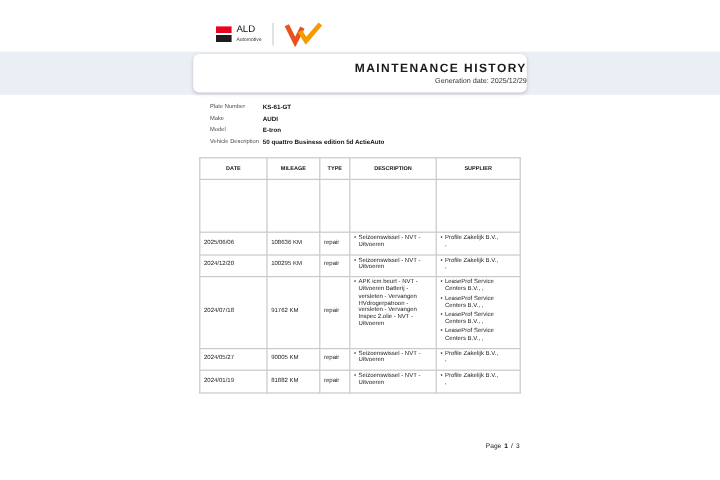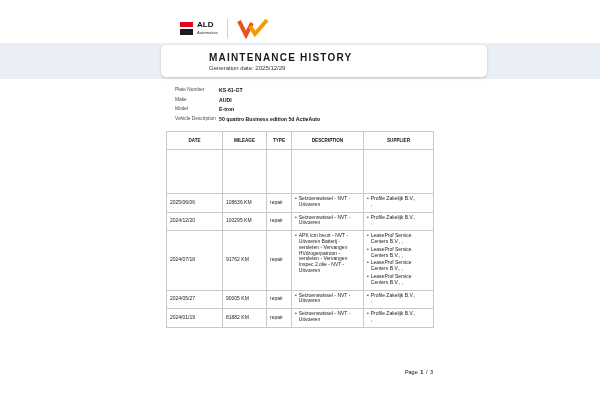--- a/index.html
+++ b/index.html
@@ -4,29 +4,29 @@
 <style>
   html,body{margin:0;padding:0;background:#fff;}
   .page{position:relative;width:600px;height:400px;background:#ffffff;overflow:hidden;
         font-family:"Liberation Sans",sans-serif;color:#1a1a1a;}
 
   
   .logos{position:absolute;top:17px;left:180px;display:flex;align-items:center;gap:9px;}
   .ald{display:flex;align-items:center;gap:4px;}
   .ald-mark{width:13px;height:13px;
     background:linear-gradient(180deg,#e9041e 0,#e9041e 5.5px,#ffffff 5.5px,#ffffff 7.5px,#1d1d1b 7.5px,#1d1d1b 13px);}
-  .ald-name{font-size:8px;font-weight:bold;line-height:8px;color:#111;}
+  .ald-name{font-size:8px;font-weight:normal;line-height:8px;color:#111;}
   .ald-sub{font-size:4.2px;color:#333;margin-top:1px;}
   .logo-divider{width:1px;height:19px;background:#cfcfcf;}
   .wheels{width:32px;height:22px;}
 
   
   .band{position:absolute;top:43px;left:0;width:600px;height:36px;background:#eaeef5;}
   .title-card{position:absolute;top:45px;left:161px;width:278px;height:32px;background:#ffffff;
-              border-radius:5px;box-shadow:0 1px 3px rgba(0,0,0,.18);text-align:left;padding-left:48px;}
+              border-radius:5px;box-shadow:0 1px 3px rgba(0,0,0,.18);text-align:right;}
   .doc-title{font-size:10px;font-weight:bold;letter-spacing:1.2px;margin-top:7px;color:#1a1a1a;}
   .gen-date{font-size:6px;color:#333;margin-top:2px;}
 
   
   .vehicle{position:absolute;top:87px;left:175px;}
   .vrow{display:flex;margin-bottom:3.5px;}
   .vlabel{width:44px;font-size:4.8px;color:#4a4a4a;}
   .vvalue{font-size:5.2px;font-weight:bold;color:#111;}
 
   

